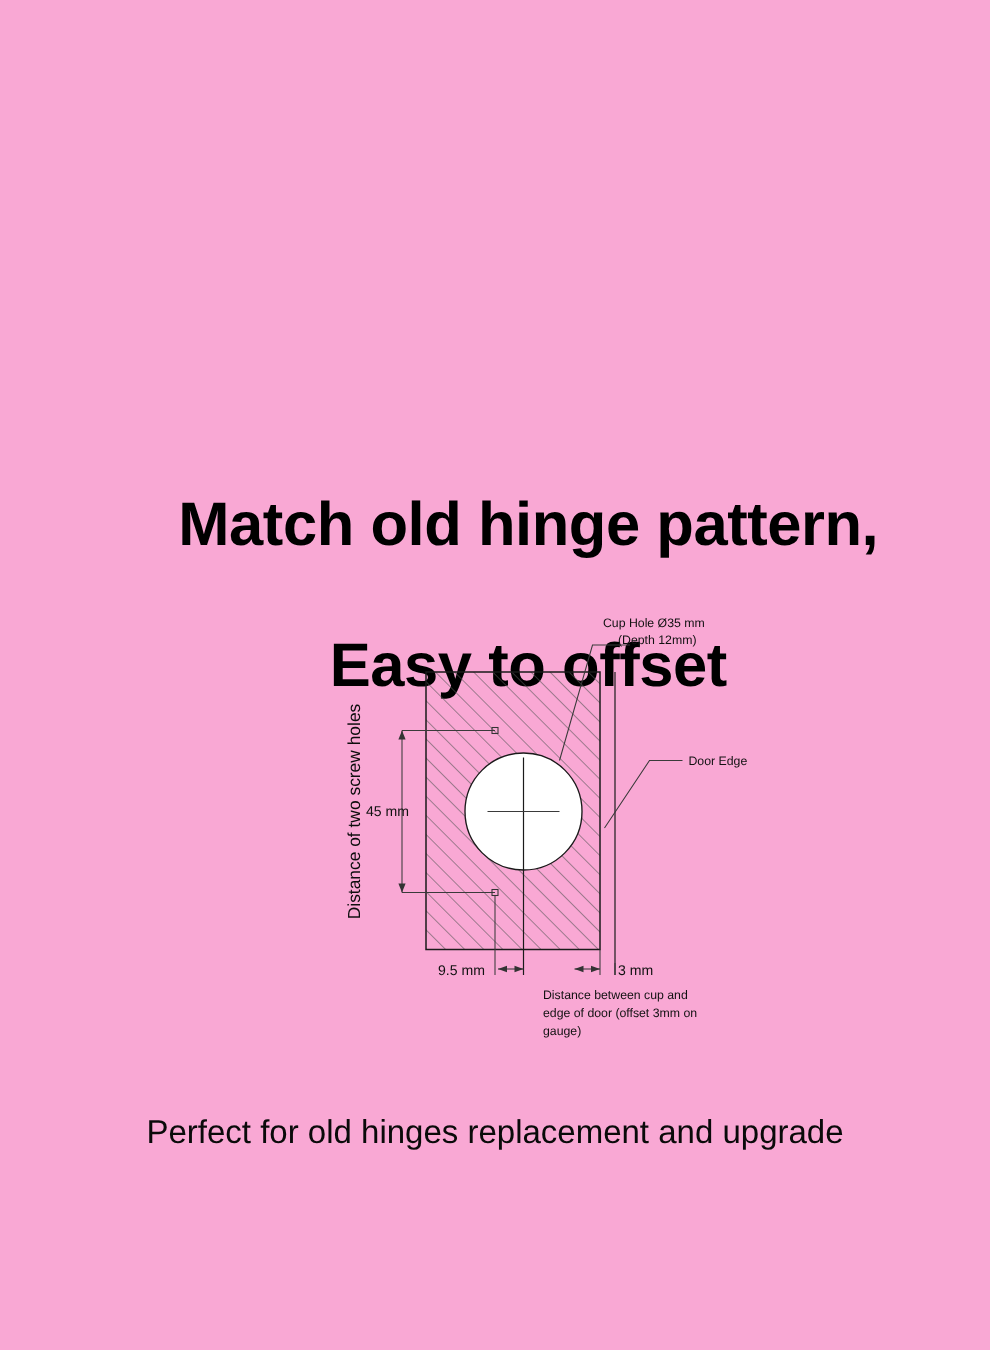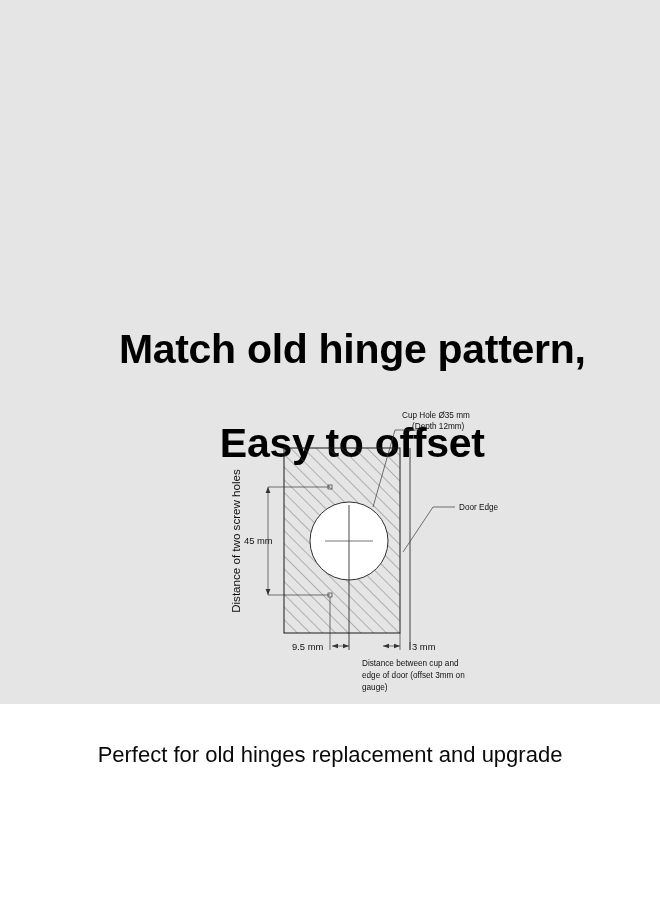--- a/index.html
+++ b/index.html
@@ -14,22 +14,22 @@
     position: relative;
     overflow: hidden;
     font-family: "Liberation Sans", sans-serif;
     color: #000000;
   }
 
   #page {
     position: absolute;
     left: 0; top: 0;
     width: 660px;
-    height: 704px;
-    background: #e5e5e5;
+    height: 900px;
+    background: #f9a8d4;
   }
 
   
   .headline {
     position: absolute;
     left: 0;
     top: 279px;
     width: 660px;
     text-align: center;
     font-family: "Liberation Sans", sans-serif;

